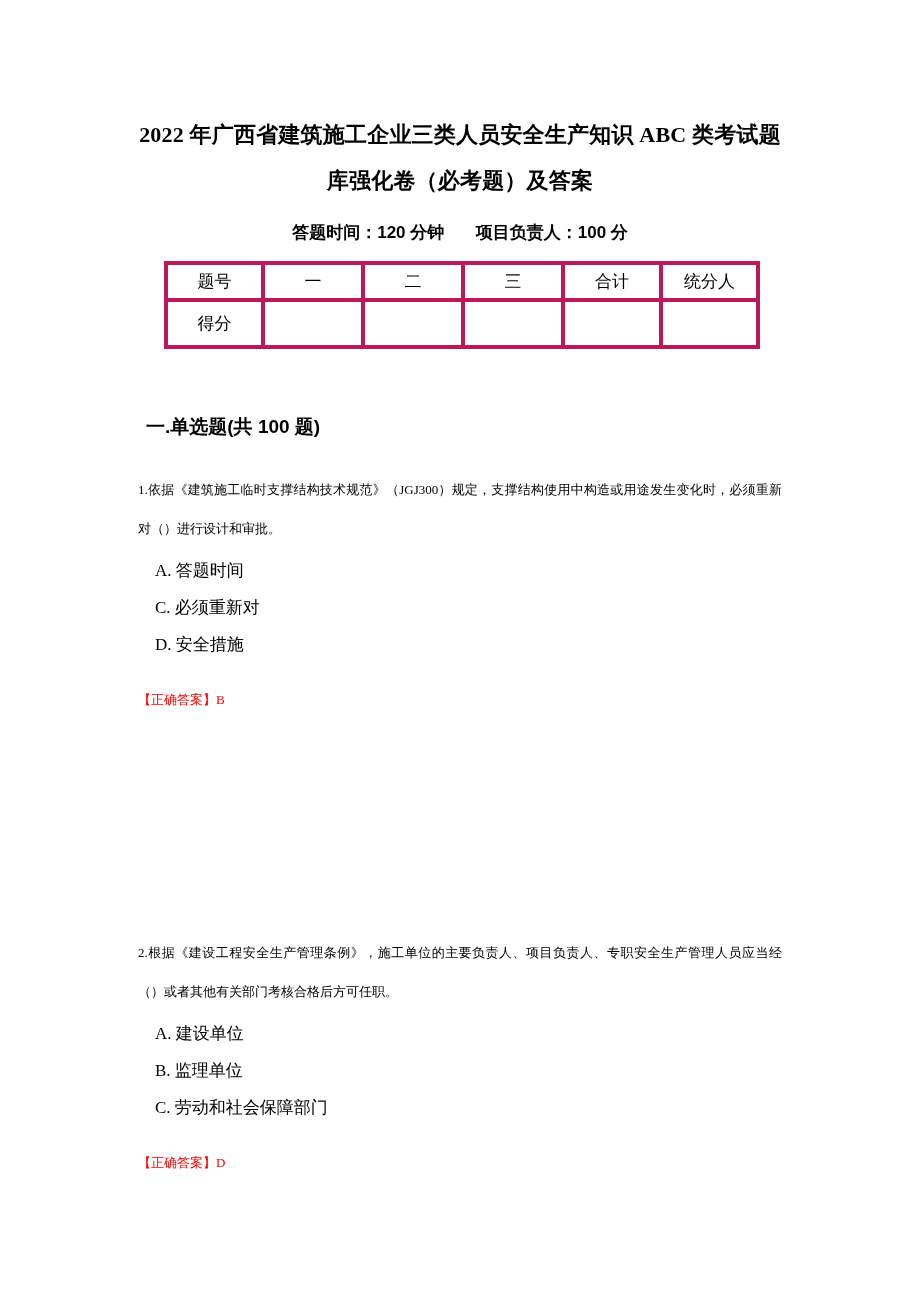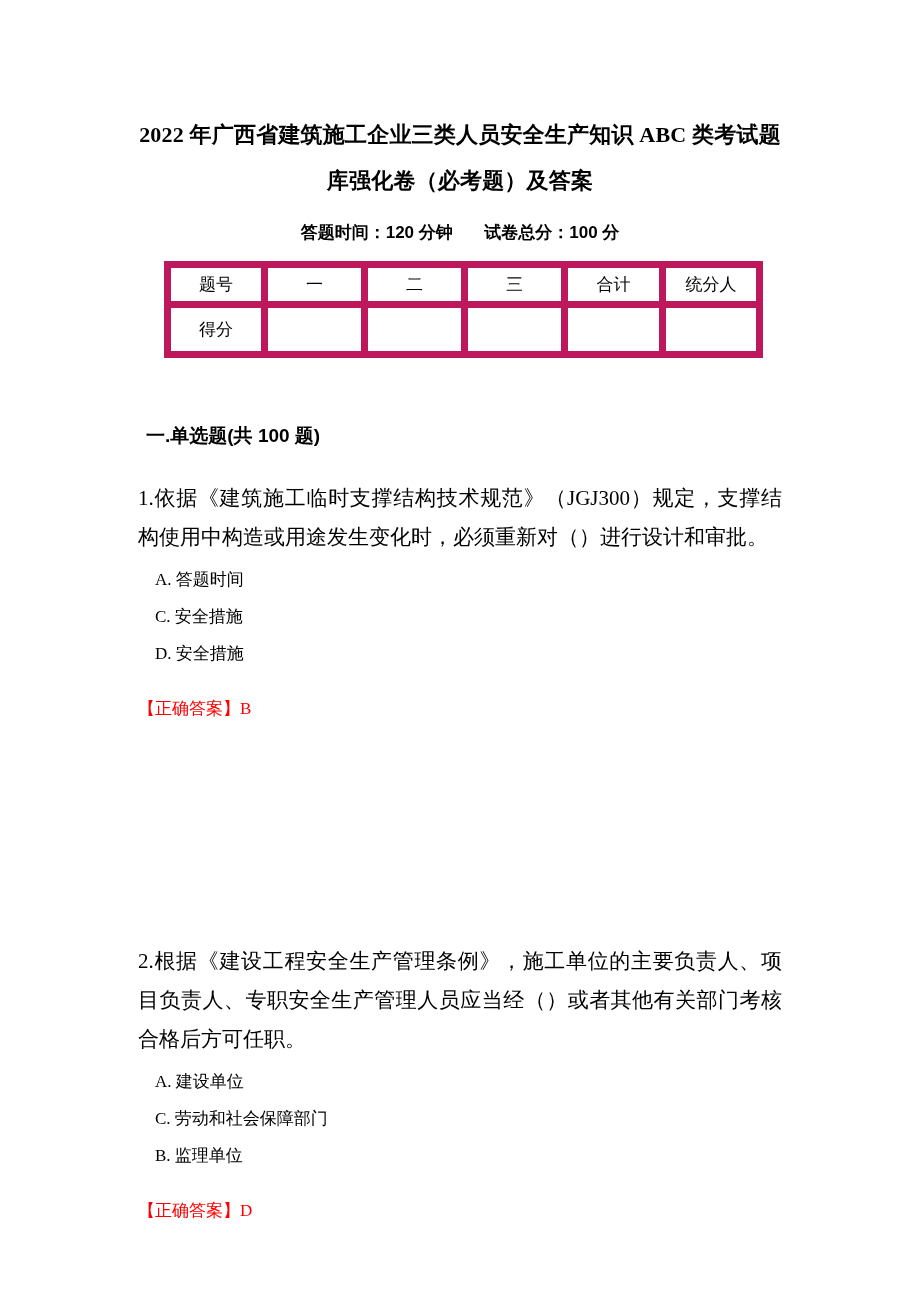--- a/index.html
+++ b/index.html
@@ -61,21 +61,21 @@
     margin: 0 auto;
     padding-top: 16px;
     width: 592px;
   }
   table.score-table {
     border-collapse: collapse;
     width: 592px;
     table-layout: fixed;
   }
   table.score-table td {
-    border: 7px solid #be185d;
+    border: 4px solid #be185d;
     text-align: center;
     vertical-align: middle;
     font-family: "Liberation Sans", "DejaVu Sans", sans-serif;
     font-size: 17px;
     color: #000;
     padding: 0;
   }
   table.score-table tr.head-row td { height: 33px; }
   table.score-table tr.value-row td { height: 43px; }
   table.score-table col.c0 { width: 97px; }
@@ -95,40 +95,40 @@
     line-height: 28px;
     color: #000;
   }
 
   
   .question-block {
     padding-top: 21px;
   }
   .question-text {
     margin: 0;
-    font-size: 21px;
+    font-size: 13px;
     line-height: 39px;
     text-align: justify;
     text-justify: inter-ideograph;
     color: #000;
   }
   .options {
     margin: 0;
     padding: 4px 0 0 17px;
     list-style: none;
   }
   .options li {
     font-size: 17px;
     line-height: 37px;
     color: #000;
   }
   .answer-line {
     margin: 0;
     padding-top: 23px;
-    font-size: 17px;
+    font-size: 13px;
     line-height: 28px;
     color: #ff0000;
   }
   .answer-line .answer-letter {
     color: #ff0000;
   }
 
   .spacer-q1 { height: 198px; }
 </style>
 </head>
@@ -137,21 +137,21 @@
 <div class="page">
 
   <h1 class="doc-title">
     <span class="line">2022 年广西省建筑施工企业三类人员安全生产知识 ABC 类考试题</span>
     <span class="line">库强化卷（必考题）及答案</span>
   </h1>
 
   <div class="doc-subtitle">
     <span>答题时间：120 分钟</span>
     <span class="gap"></span>
-    <span>试卷总分：100 分</span>
+    <span>项目负责人：100 分</span>
   </div>
 
   <div class="score-table-wrap">
     <table class="score-table">
       <colgroup>
         <col class="c0">
           <col class="c1">
           <col class="c2">
           <col class="c3">
           <col class="c4">
@@ -177,35 +177,35 @@
       </tbody>
     </table>
   </div>
 
   <h2 class="section-heading">一.单选题(共 100 题)</h2>
 
   <div class="question-block">
     <p class="question-text">1.依据《建筑施工临时支撑结构技术规范》（JGJ300）规定，支撑结构使用中构造或用途发生变化时，必须重新对（）进行设计和审批。</p>
     <ul class="options">
       <li>A. 答题时间</li>
-      <li>C. 安全措施</li>
+      <li>C. 必须重新对</li>
       <li>D. 安全措施</li>
     </ul>
     <p class="answer-line">
       <span>【正确答案】</span><span class="answer-letter">B</span>
     </p>
   </div>
 
   <div class="spacer-q1"></div>
 
   <div class="question-block">
     <p class="question-text">2.根据《建设工程安全生产管理条例》，施工单位的主要负责人、项目负责人、专职安全生产管理人员应当经（）或者其他有关部门考核合格后方可任职。</p>
     <ul class="options">
       <li>A. 建设单位</li>
+      <li>B. 监理单位</li>
       <li>C. 劳动和社会保障部门</li>
-      <li>B. 监理单位</li>
     </ul>
     <p class="answer-line">
       <span>【正确答案】</span><span class="answer-letter">D</span>
     </p>
   </div>
 
 </div>
 
 </body></html>

